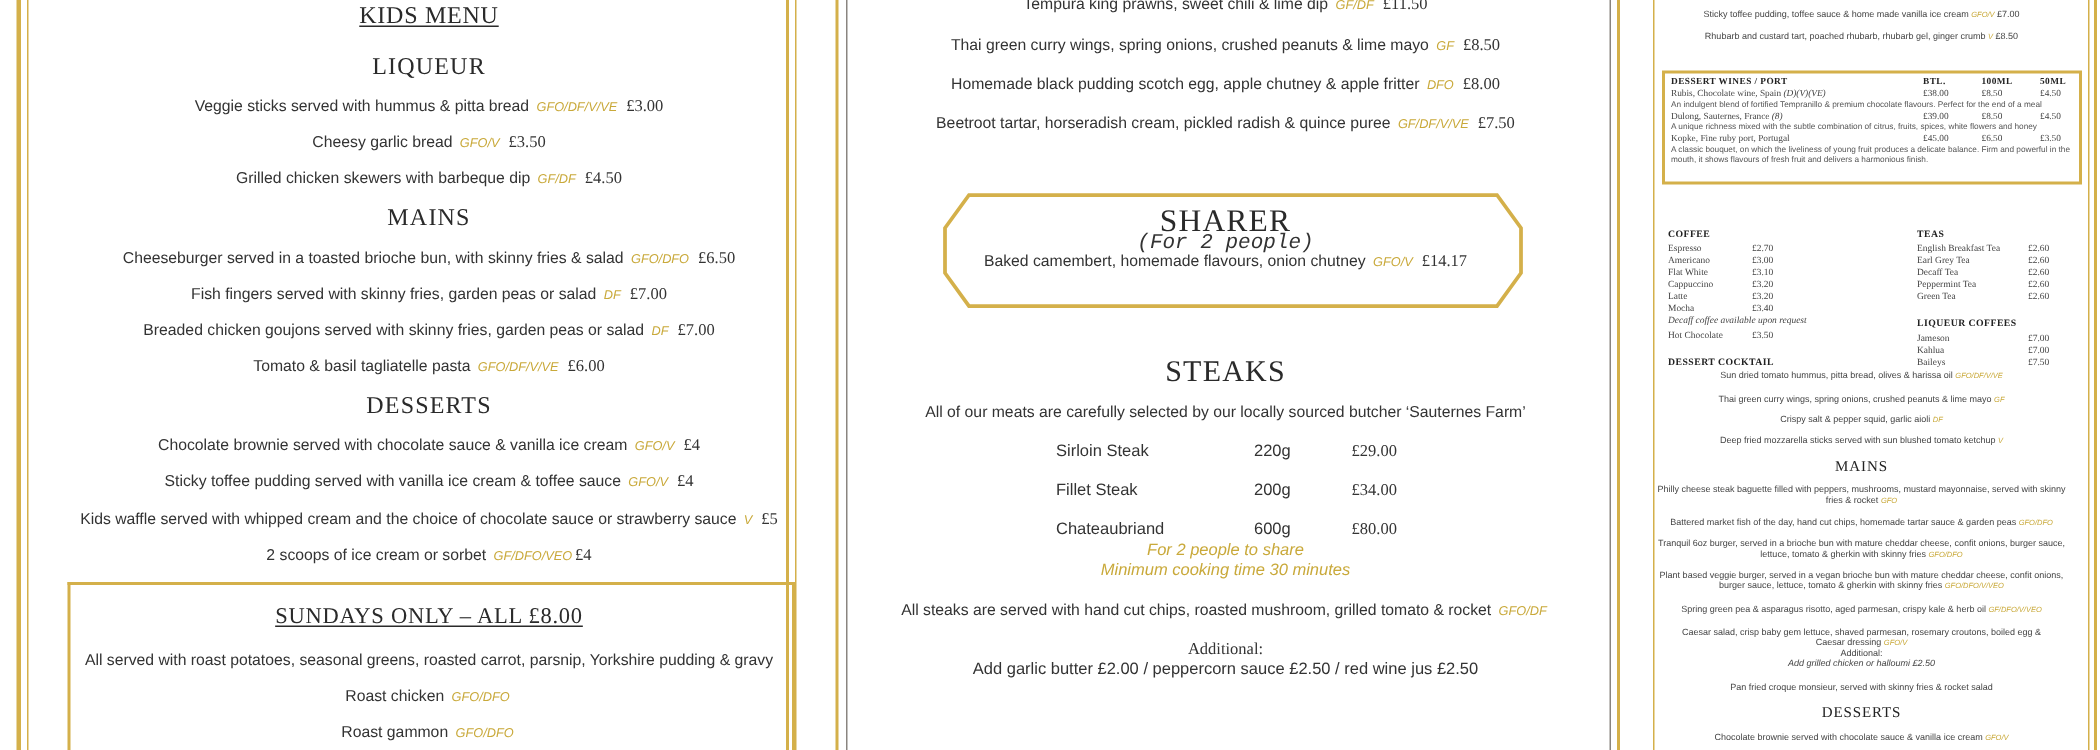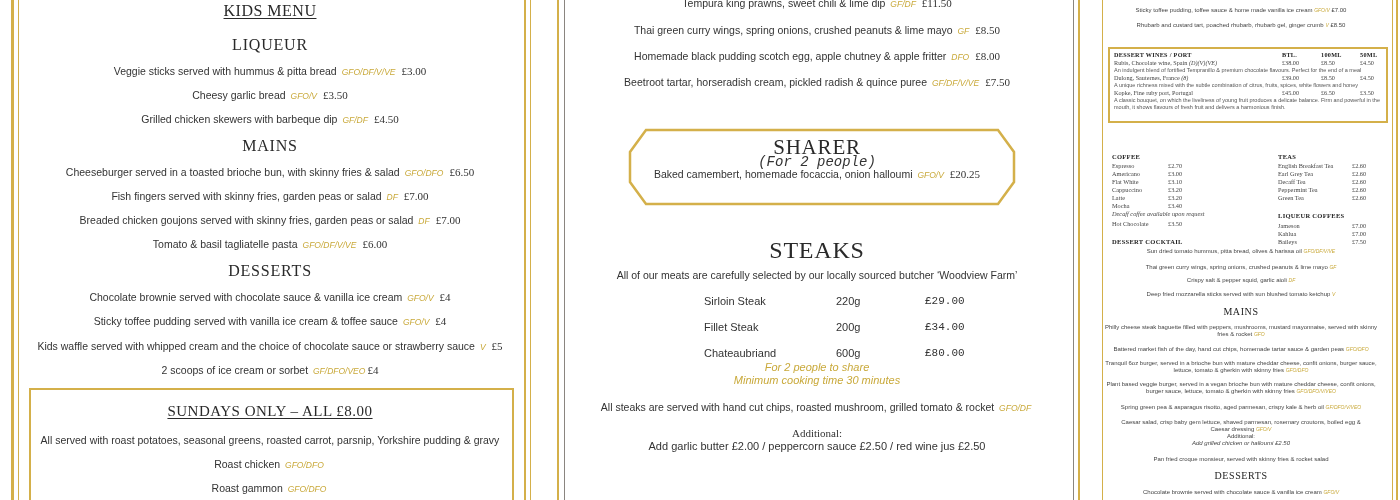--- a/index.html
+++ b/index.html
@@ -7,41 +7,41 @@
     width: 1400px; height: 500px; overflow: hidden; position: relative;
     background: #ffffff;
     font-family: "Liberation Serif", "DejaVu Serif", serif;
     color: #2a2a2a;
   }
   .gold { color: #c9a93a; font-style: italic; font-family: "Liberation Sans", sans-serif; }
   .vline { position: absolute; top: 0; height: 500px; background: #d4b04a; }
   .vgray { position: absolute; top: 0; height: 500px; background: #8a8580; }
 
   
-  #left { position: absolute; left: 0; top: 0; width: 540px; height: 404px; }
+  #left { position: absolute; left: 16px; top: 0; width: 540px; height: 404px; }
   .ctr { position: absolute; left: 0; width: 540px; text-align: center; white-space: nowrap; }
   .h-title { font-size: 16px; letter-spacing: 0.5px; text-decoration: underline; text-underline-offset: 2px; }
   .h-sec { font-size: 16px; letter-spacing: 0.8px; }
   .item { font-size: 10.5px; font-family: "Liberation Sans", sans-serif; color: #333; }
   .item .gold { font-size: 8.5px; margin: 0 2px; }
   .item .price { margin-left: 4px; font-family: "Liberation Serif", serif; font-size: 11px; }
   #sunday-box {
     position: absolute; left: 29px; top: 388px; width: 485px; height: 130px;
     border: 2px solid #d4b04a; box-sizing: border-box; border-bottom: none;
   }
 
   
   #mid { position: absolute; left: 562px; top: 0; width: 510px; height: 500px; }
   .mctr { position: absolute; left: 0; width: 510px; text-align: center; white-space: nowrap; }
   #sharer-shape { position: absolute; left: 66px; top: 128px; width: 388px; height: 78px; }
   .steak-row { position: absolute; left: 142px; width: 260px; font-size: 11px; font-family: "Liberation Sans", sans-serif; color: #333; }
   .steak-row span { position: absolute; top: 0; }
   .steak-row .s-name { left: 0; }
   .steak-row .s-wt { left: 132px; }
-  .steak-row .s-pr { left: 197px; font-family: Liberation Mono, monospace; margin-left: 24px; }
+  .steak-row .s-pr { left: 197px; font-family: Liberation Serif, serif; }
 
   
   #right { position: absolute; left: 1100px; top: 0; width: 290px; height: 500px; }
   .rctr { position: absolute; left: 0; width: 282px; text-align: center; white-space: nowrap; font-size: 6px; font-family: "Liberation Sans", sans-serif; color: #444; }
   .rctr .gold { font-size: 5px; }
   #wine-box {
     position: absolute; left: 8px; top: 47px; width: 280px; height: 76px;
     border: 2px solid #d4b04a; box-sizing: border-box; font-size: 6.2px; color: #444;
   }
   #wine-box .row { position: absolute; left: 4px; width: 270px; white-space: nowrap; }
@@ -100,24 +100,24 @@
   <div class="mctr item" style="top:-3px"><span>Tempura king prawns, sweet chili &amp; lime dip</span> <span class="gold">GF/DF</span><span class="price">£11.50</span></div>
   <div class="mctr item" style="top:24px"><span>Thai green curry wings, spring onions, crushed peanuts &amp; lime mayo</span> <span class="gold">GF</span><span class="price">£8.50</span></div>
   <div class="mctr item" style="top:50px"><span>Homemade black pudding scotch egg, apple chutney &amp; apple fritter</span> <span class="gold">DFO</span><span class="price">£8.00</span></div>
   <div class="mctr item" style="top:76px"><span>Beetroot tartar, horseradish cream, pickled radish &amp; quince puree</span> <span class="gold">GF/DF/V/VE</span><span class="price">£7.50</span></div>
 
   <svg id="sharer-shape" viewBox="0 0 388 78">
     <polygon points="18,2 370,2 386,24 386,54 370,76 18,76 2,54 2,24" fill="none" stroke="#d4b04a" stroke-width="2.5"></polygon>
   </svg>
   <div class="mctr h-sec" style="top:135px;font-size:21px">SHARER</div>
   <div class="mctr" style="top:154px;font-size:14px;font-style:italic;font-family:Liberation Mono, monospace;color:#333">(For 2 people)</div>
-  <div class="mctr item" style="top:168px"><span>Baked camembert, homemade focaccia, onion halloumi</span> <span class="gold">GFO/V</span><span class="price">£20.25</span></div>
-
-  <div class="mctr h-sec" style="top:237px;font-size:24px">STEAKS</div>
-  <div class="mctr item" style="top:269px">All of our meats are carefully selected by our locally sourced butcher ‘Woodview Farm’</div>
+  <div class="mctr item" style="top:168px"><span>Baked camembert, homemade flavours, onion chutney</span> <span class="gold">GFO/V</span><span class="price">£14.17</span></div>
+
+  <div class="mctr h-sec" style="top:237px;font-size:20px">STEAKS</div>
+  <div class="mctr item" style="top:269px">All of our meats are carefully selected by our locally sourced butcher ‘Sauternes Farm’</div>
 
   <div class="steak-row" style="top:295px">
       <span class="s-name">Sirloin Steak</span>
       <span class="s-wt">220g</span>
       <span class="s-pr">£29.00</span>
     </div>
   <div class="steak-row" style="top:321px">
       <span class="s-name">Fillet Steak</span>
       <span class="s-wt">200g</span>
       <span class="s-pr">£34.00</span>

